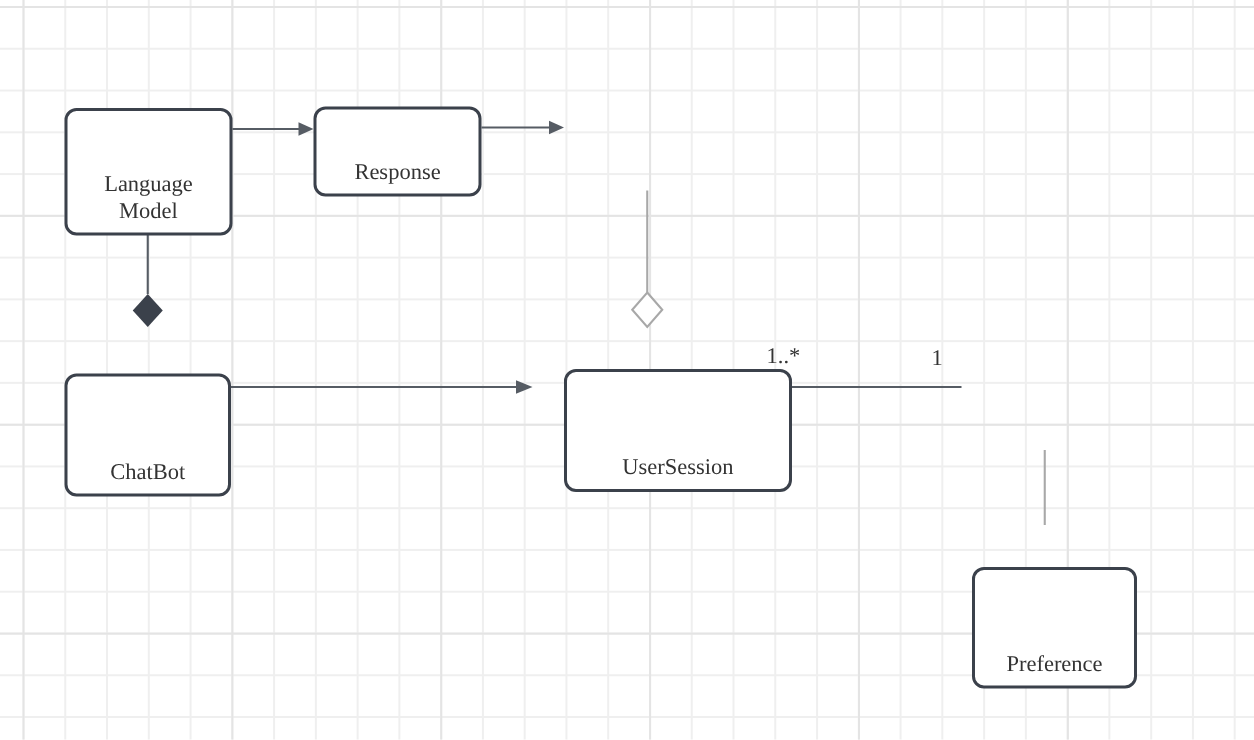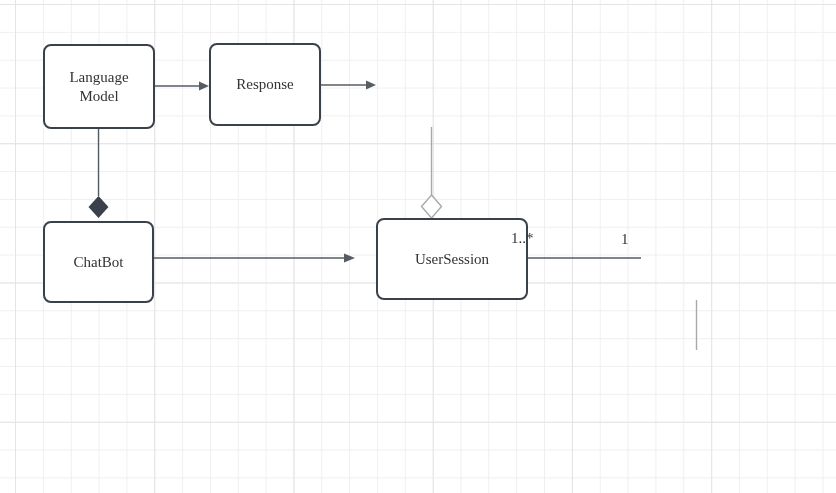--- a/index.html
+++ b/index.html
@@ -29,31 +29,32 @@
       15px 4px;
     font-family: "Liberation Serif", "DejaVu Serif", serif;
   }
   .node {
     position: absolute;
     box-sizing: border-box;
     background: #ffffff;
     border: 2px solid #3b414b;
     border-radius: 8px;
     display: flex;
-    align-items: center;
+    align-items: flex-end;
     justify-content: center;
     text-align: center;
     font-size: 15px;
     line-height: 1.25;
     color: #333333;
     padding: 4px 14px;
     cursor: default;
+    margin-top: 28px;
   }
   #n-language-model { left: 43px;  top: 44px;  width: 112px; height: 85px; }
-  #n-response       { left: 209px; top: 43px;  width: 112px; height: 83px; }
+  #n-response       { left: 209px; top: 43px;  width: 112px; height: 60px; }
   #n-message        { left: 377px; top: 43px;  width: 111px; height: 84px; }
   #n-chatbot        { left: 43px;  top: 221px; width: 111px; height: 82px; }
   #n-usersession    { left: 376px; top: 218px; width: 152px; height: 82px; }
   #n-user           { left: 641px; top: 218px; width: 110px; height: 82px; }
   #n-preference     { left: 648px; top: 350px; width: 110px; height: 81px; }
 
   #edges {
     position: absolute;
     left: 0; top: 0;
     width: 836px;
@@ -125,18 +126,21 @@
 
   <div class="node" id="n-chatbot">
     <span>ChatBot</span>
   </div>
 
   <div class="node" id="n-usersession">
     <span>UserSession</span>
   </div>
 
 
+  <div class="node" id="n-preference">
+    <span>Preference</span>
+  </div>
 
   <div class="edge-label" id="lbl-target-mult">1..*</div>
 
   <div class="edge-label" id="lbl-source-mult">1</div>
 
 </div>
 
 </body></html>

